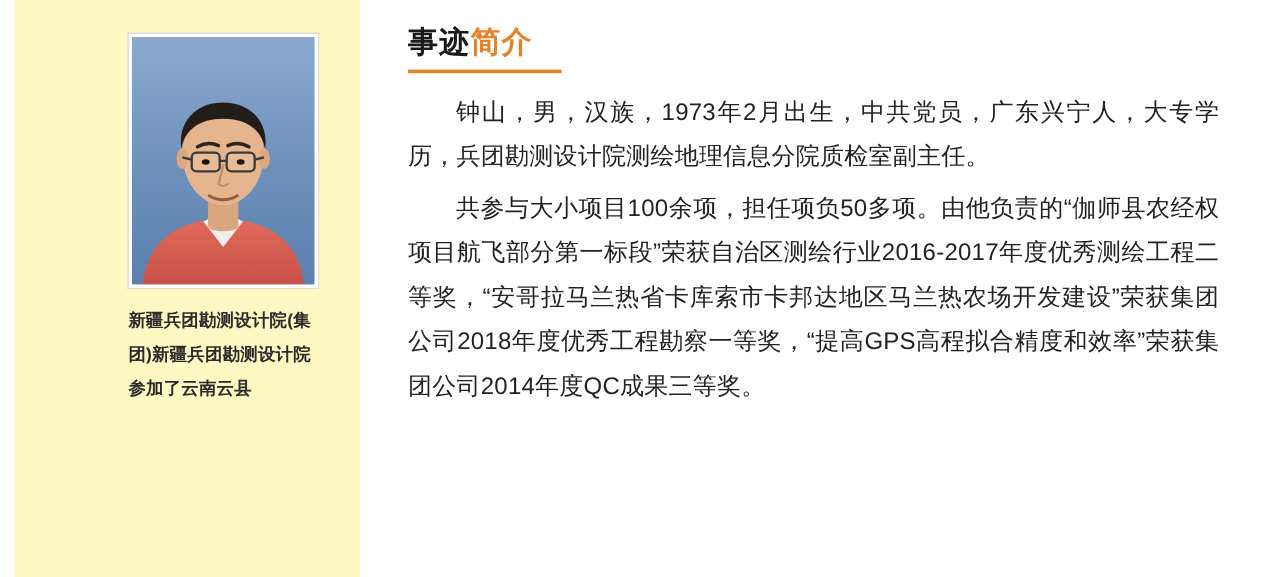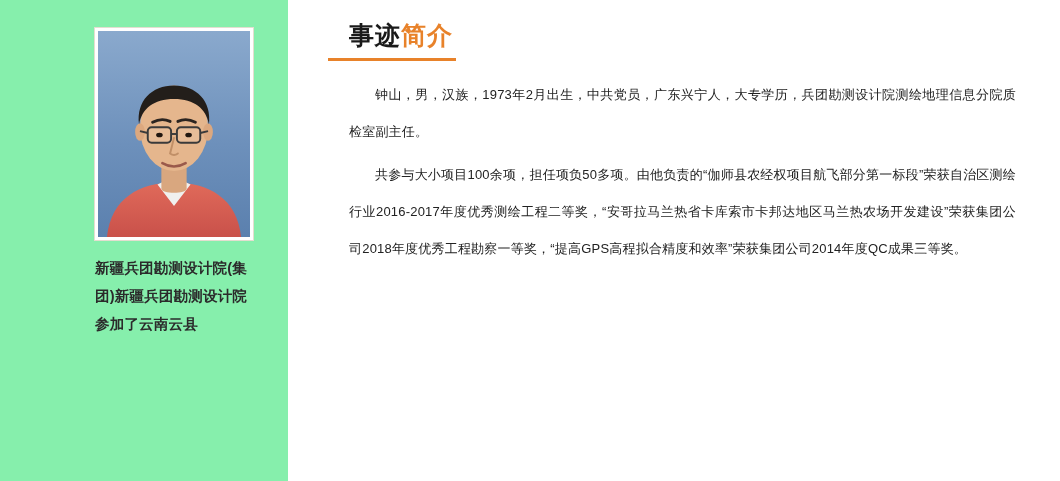--- a/index.html
+++ b/index.html
@@ -19,23 +19,24 @@
     height: 481px;
     background: #ffffff;
     display: flex;
     flex-direction: row;
   }
   
   .profile-panel {
     position: relative;
     width: 288px;
     height: 481px;
-    background: #86efac;
+    background: #fef9c3;
     box-sizing: border-box;
     flex: 0 0 288px;
+    margin-left: 12px;
   }
   .profile-inner {
     position: absolute;
     left: 95px;
     top: 28px;
     width: 165px;
   }
   .portrait-frame {
     width: 158px;
     height: 212px;
@@ -64,21 +65,21 @@
     display: block;
     white-space: nowrap;
   }
   
   .content {
     position: relative;
     flex: 1 1 auto;
     height: 481px;
     background: #ffffff;
     box-sizing: border-box;
-    padding: 18px 44px 0 61px;
+    padding: 18px 44px 0 40px;
   }
   .section-title {
     font-size: 25px;
     font-weight: bold;
     line-height: 34px;
     letter-spacing: 1px;
     margin: 0 0 6px 0;
     display: inline-block;
     position: relative;
   }
@@ -91,21 +92,21 @@
   .title-rule {
     position: absolute;
     left: 40px;
     top: 58px;
     width: 128px;
     height: 3px;
     background: #e8822a;
   }
   .body-text {
     margin-top: 18px;
-    font-size: 13px;
+    font-size: 20px;
     line-height: 37px;
     color: #222222;
     text-align: justify;
     letter-spacing: 0.2px;
   }
   .body-text p {
     margin: 0 0 6px 0;
     text-indent: 2em;
   }
 </style>

